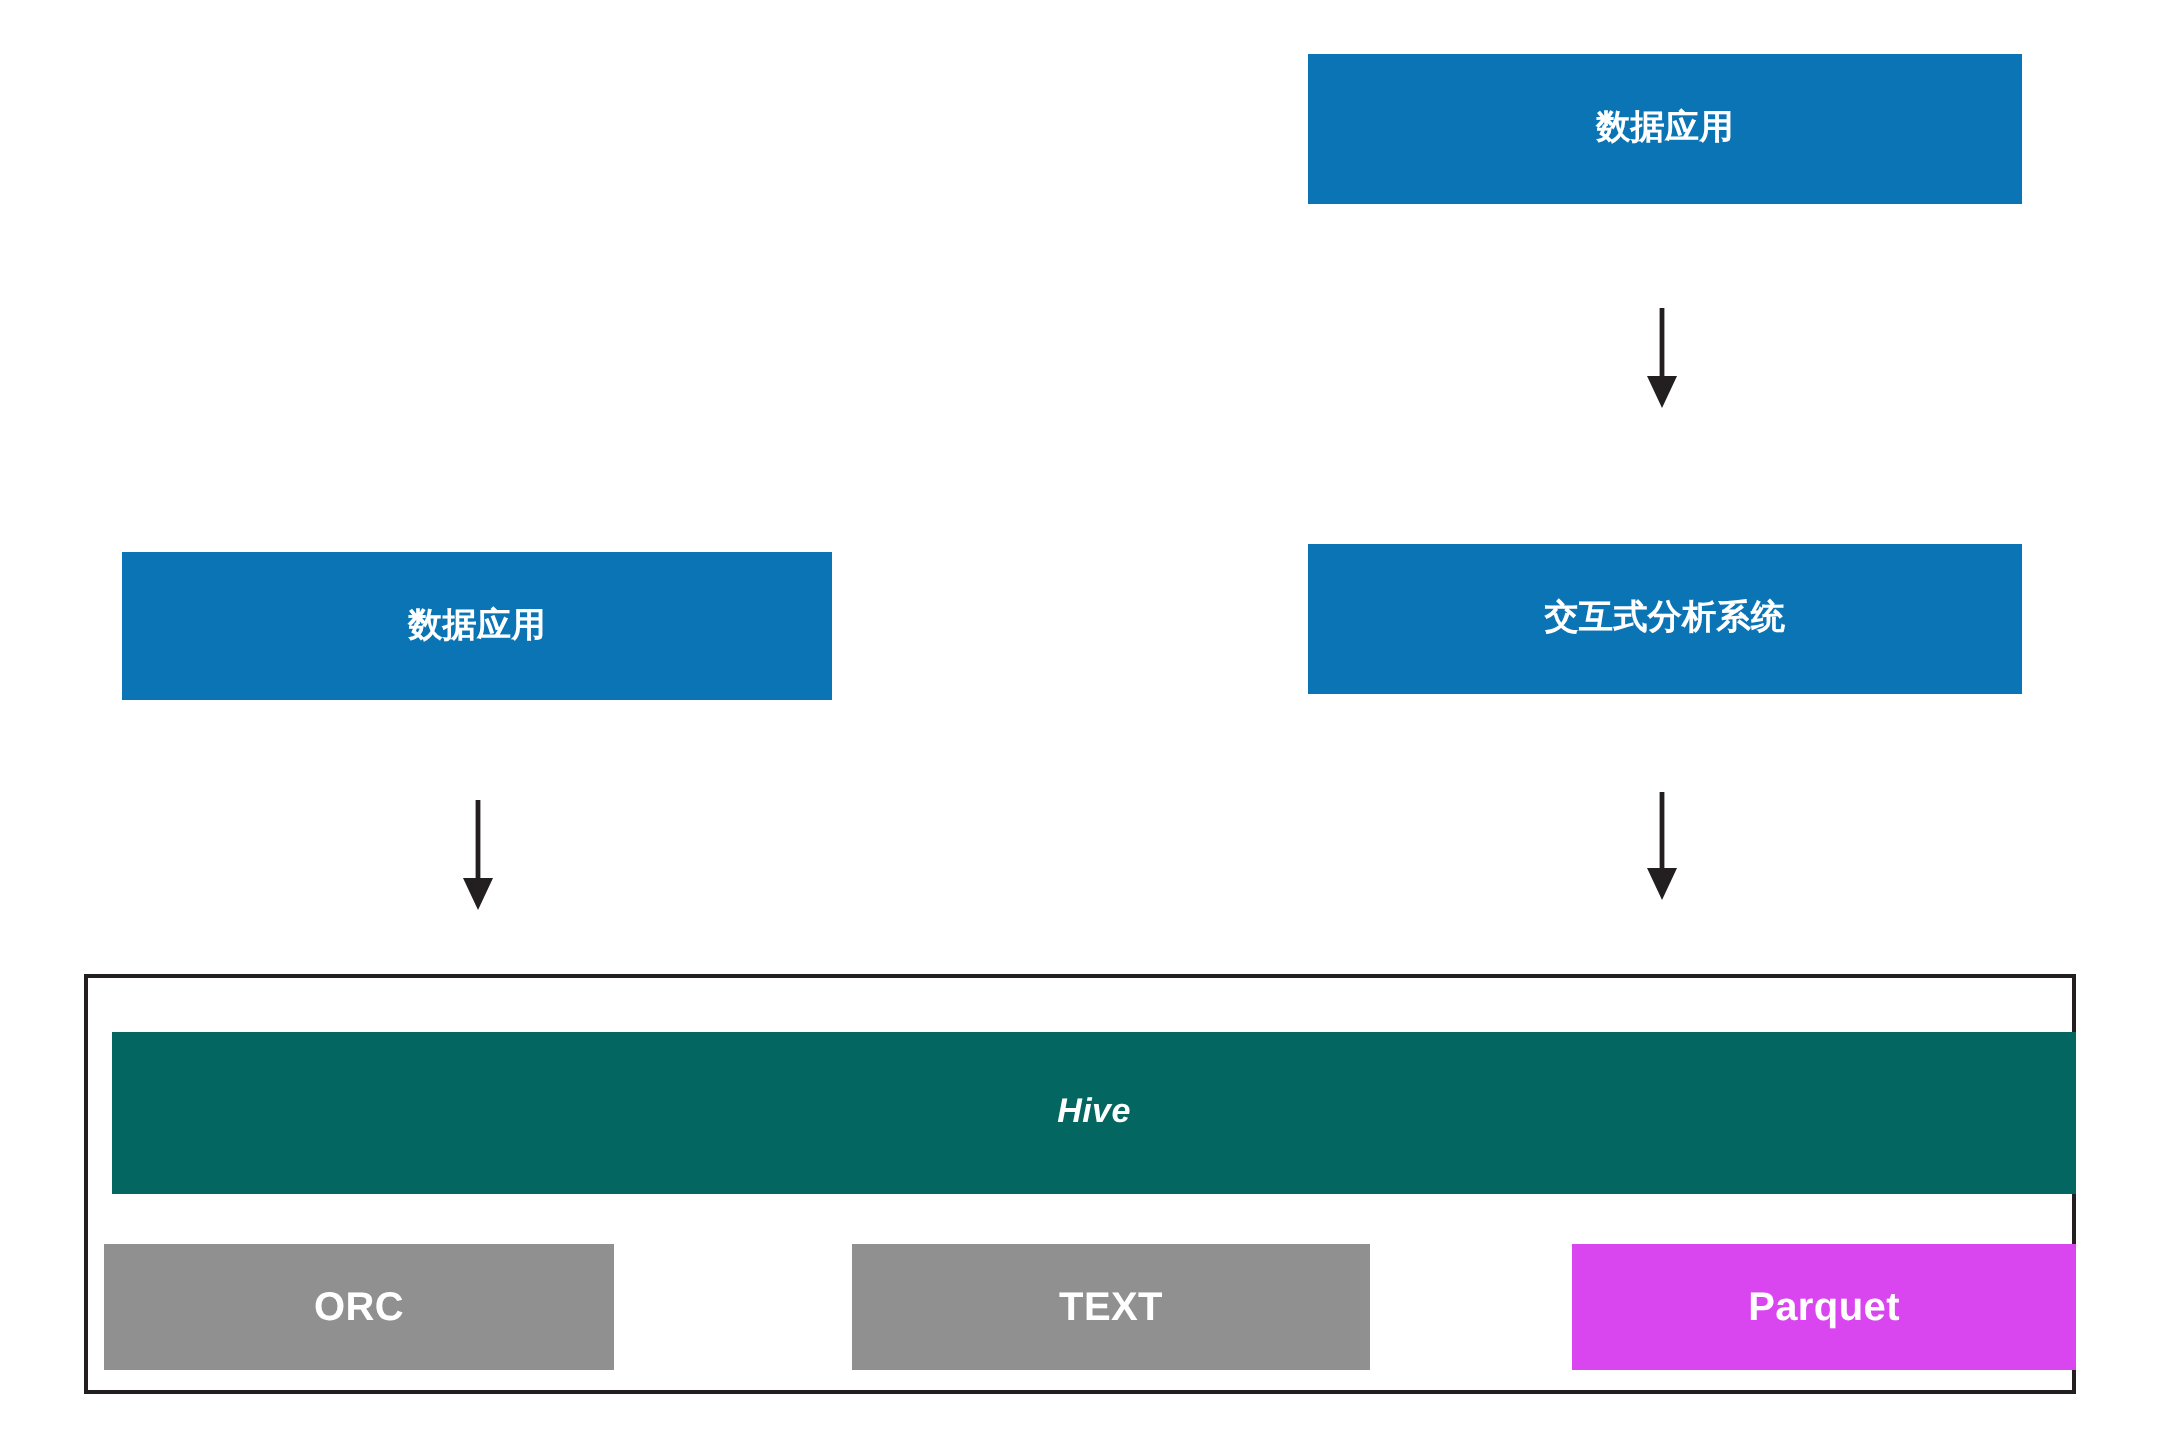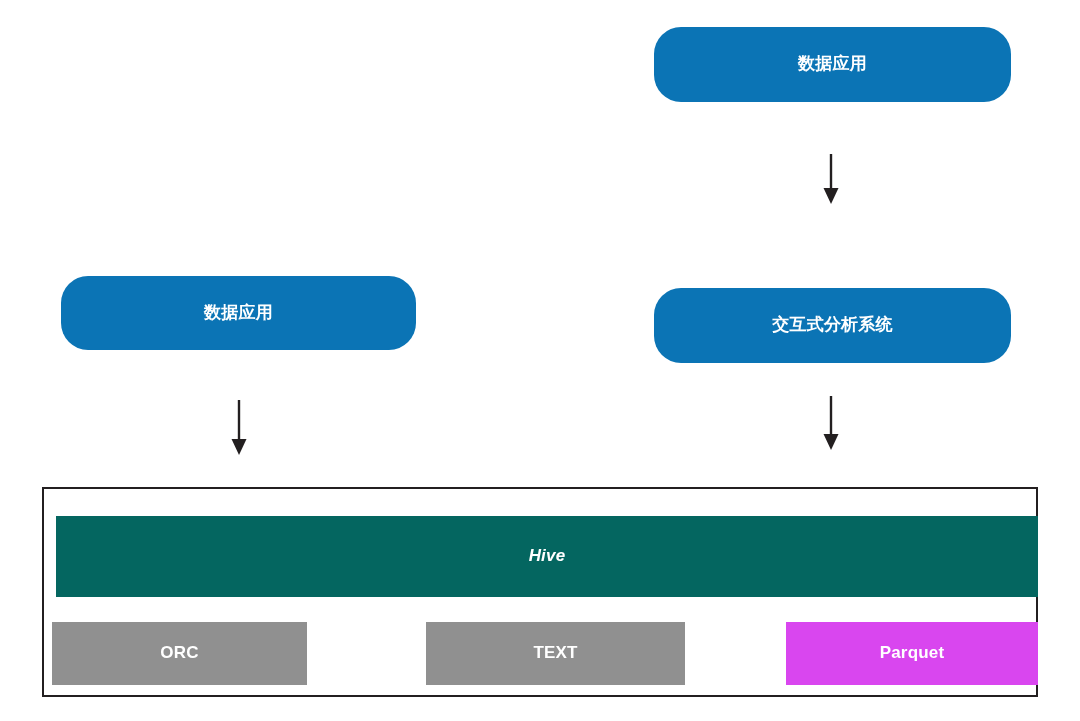--- a/index.html
+++ b/index.html
@@ -28,29 +28,28 @@
     color: #ffffff;
     font-weight: bold;
     letter-spacing: 0.2px;
     text-align: center;
     line-height: 1.2;
     user-select: none;
   }
   .node-blue {
     background: #0B74B5;
     font-size: 17px;
-    border-radius: 27px;
   }
   .node-teal {
     background: #046660;
     font-size: 17px;
   }
   .node-gray {
     background: #909090;
-    font-size: 17px;
+    font-size: 20px;
   }
   .group-box {
     position: absolute;
     box-sizing: border-box;
     border: 2px solid #231f20;
     background: #ffffff;
   }
   .arrow {
     position: absolute;
   }
@@ -68,21 +67,21 @@
 
   <div class="arrow" id="arrow-1" style="left: 820px; top: 154px; height: 50px;">
     <svg width="22" height="50" viewBox="0 0 22 50" aria-hidden="true">
       <line x1="11" y1="0" x2="11" y2="38" stroke="#231f20" stroke-width="2.4"></line>
       <polygon points="11,50 3.5,34 18.5,34" fill="#231f20"></polygon>
     </svg>
   </div>
 
   <div class="node node-blue" id="node-left-data-application" style="left: 61px; top: 276px; width: 355px; height: 74px; background: rgb(11, 116, 181); color: rgb(255, 255, 255);">数据应用</div>
 
-  <div class="node node-blue" id="node-interactive-analysis-system" style="left: 654px; top: 288px; width: 357px; height: 75px; background: rgb(11, 116, 181); color: rgb(255, 255, 255);">交互式分析系统</div>
+  <div class="node node-blue" id="node-interactive-analysis-system" style="left: 654px; top: 272px; width: 357px; height: 75px; background: rgb(11, 116, 181); color: rgb(255, 255, 255);">交互式分析系统</div>
 
   <div class="arrow" id="arrow-2" style="left: 228px; top: 400px; height: 55px;">
     <svg width="22" height="55" viewBox="0 0 22 55" aria-hidden="true">
       <line x1="11" y1="0" x2="11" y2="43" stroke="#231f20" stroke-width="2.4"></line>
       <polygon points="11,55 3.5,39 18.5,39" fill="#231f20"></polygon>
     </svg>
   </div>
 
   <div class="arrow" id="arrow-3" style="left: 820px; top: 396px; height: 54px;">
     <svg width="22" height="54" viewBox="0 0 22 54" aria-hidden="true">

